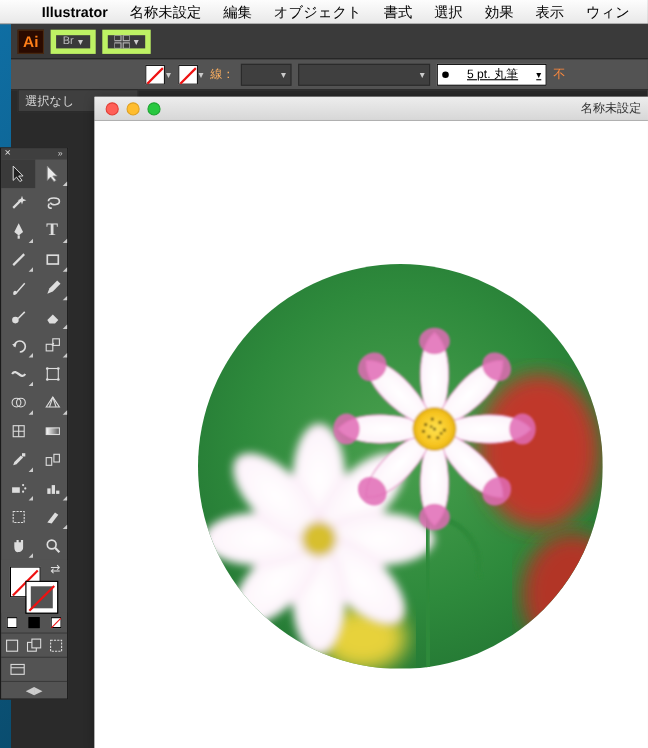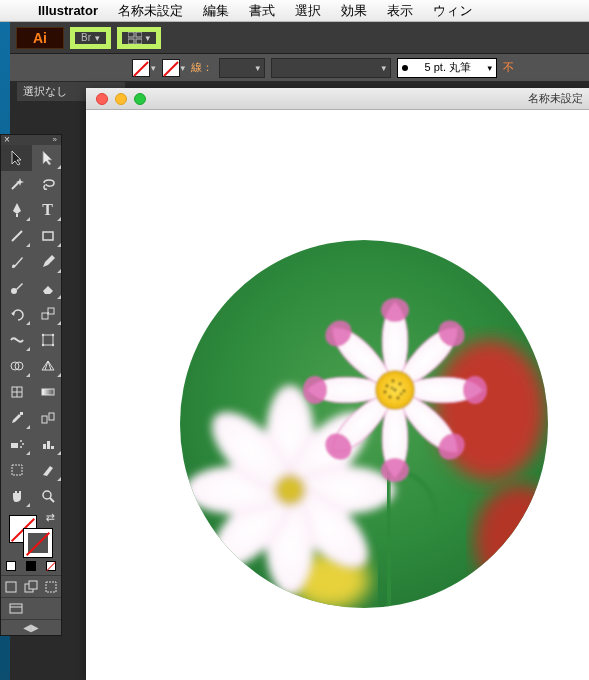--- a/index.html
+++ b/index.html
@@ -14,21 +14,21 @@
   .menubar .mitem { padding: 0 10px; }
 
   
   .desktop { position:absolute; top:22px; left:0; width:10px; height:658px;
     background: linear-gradient(135deg,#0f6ea3,#0a4d6f); }
 
   
   .ai-chrome { position:absolute; top:22px; left:10px; right:0; height:32px;
     background:#3a3a3a; display:flex; align-items:center; gap:6px; padding:0 6px;
     border-bottom:1px solid #1f1f1f; }
-  .ai-logo { width:48px; height:22px; background:#2b0b00; color:#ff7f18;
+  .ai-logo { width:24px; height:22px; background:#2b0b00; color:#ff7f18;
     font-weight:700; font-size:14px; display:flex; align-items:center;
     justify-content:center; border:1px solid #4a2a10; }
   .br-btn, .grid-btn { height:22px; border:5px solid #bef264; background:#3a3a3a;
     display:flex; align-items:center; justify-content:center; padding:0 6px;
     font-size:10px; color:#bbb; gap:4px;}
   .grid-btn svg{display:block}
 
   
   .ctrlbar { position:absolute; top:54px; left:10px; right:0; height:28px;
     background:#535353; display:flex; align-items:center; padding:0 6px;
@@ -39,21 +39,21 @@
   .swatch { width:18px; height:18px; border:1px solid #1a1a1a; background:#fff;
     position:relative;}
   .swatch.none::after{content:""; position:absolute; left:-2px; right:-2px; top:50%;
     border-top:2px solid #e11; transform:rotate(-45deg);}
   .swatch-dd{display:flex;align-items:center;gap:1px;}
   .stroke-lbl{color:#ffb060;}
   .numfield{background:#3f3f3f;border:1px solid #2a2a2a;min-width:46px;height:20px;
     display:flex;align-items:center;justify-content:space-between;padding:0 4px;}
   .widefield{min-width:120px;}
   .brush-field{background:#fff;color:#000;min-width:100px;height:20px;display:flex;
-    align-items:center;justify-content:space-between;padding:0 4px;border:1px solid #000;}
+    align-items:center;justify-content:space-between;padding:0 4px;border:1px solid #000;text-decoration:underline;}
   .brush-dot{width:6px;height:6px;border-radius:50%;background:#000;}
   .opac{color:#ff8a3d;}
 
   
   .tools { position:absolute; top:134px; left:0; width:62px; background:#535353;
     border:1px solid #1a1a1a; z-index:5; }
   .tools-hdr{height:10px;background:#3f3f3f;position:relative;}
   .tools-hdr .x{position:absolute;left:3px;top:-1px;color:#ddd;font-size:10px;}
   .tools-hdr .dd{position:absolute;right:4px;top:0;color:#ccc;font-size:8px;}
   .tool-grid{display:grid;grid-template-columns:1fr 1fr;}
@@ -108,20 +108,21 @@
 </head>
 <body>
 
 <div class="desktop"></div>
 
 <div class="menubar">
   <span class="apple"></span>
   <span class="app">Illustrator</span>
   <span class="mitem">名称未設定</span>
   <span class="mitem">編集</span>
+  <span class="mitem">オブジェクト</span>
   <span class="mitem">書式</span>
   <span class="mitem">選択</span>
   <span class="mitem">効果</span>
   <span class="mitem">表示</span>
   <span class="mitem">ウィン</span>
 </div>
 
 <div class="ai-chrome">
   <div class="ai-logo">Ai</div>
   <div class="br-btn">

